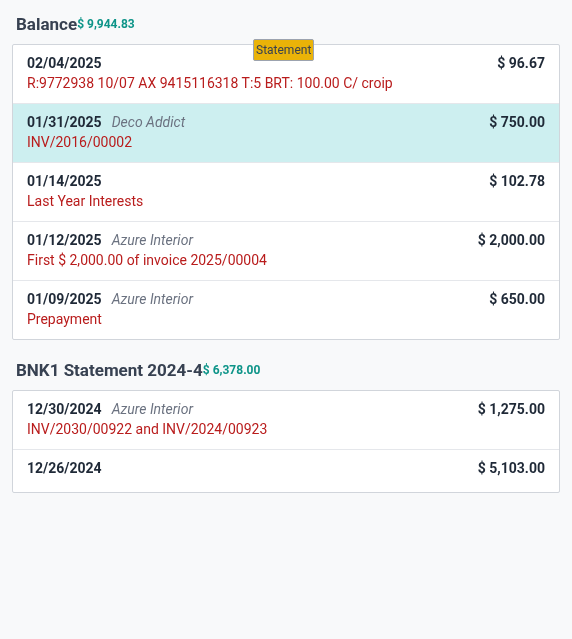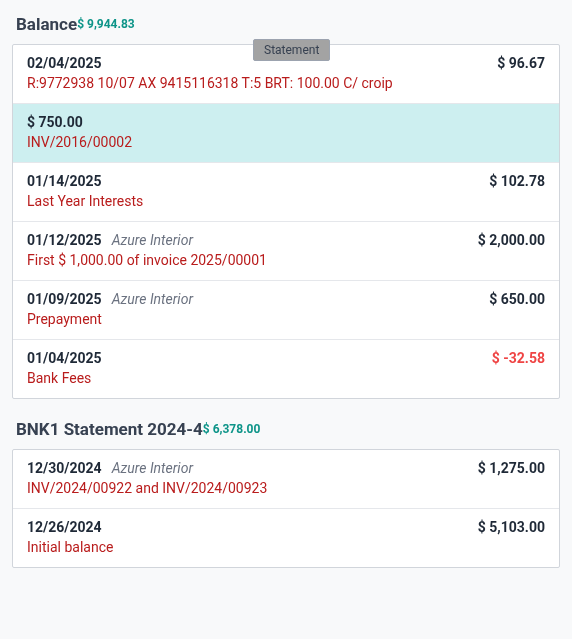--- a/index.html
+++ b/index.html
@@ -12,21 +12,21 @@
 .row{padding:10px 14px 12px;border-bottom:1px solid #e5e7eb;position:relative}
 .row:last-child{border-bottom:none}
 .row-top{display:flex;justify-content:space-between;align-items:baseline;margin-bottom:4px}
 .row-left{display:flex;gap:10px;align-items:flex-start}
 .row-date{font-size:14px;font-weight:700;color:#1f2937}
 .row-partner{font-size:14px;font-style:italic;color:#6b7280}
 .row-amount{font-size:14px;font-weight:700;color:#1f2937}
 .row-amount.neg{color:#ef4444}
 .row-desc{font-size:14px;color:#b91c1c}
 .highlight{background:#cdeff0}
-.tooltip{position:absolute;top:-6px;left:240px;background:#a3a3a3;border:1px solid #9ca3af;color:#374151;font-size:12px;padding:3px 10px;border-radius:2px;z-index:10}
+.tooltip{position:absolute;top:-6px;left:240px;background:#eab308;border:1px solid #9ca3af;color:#374151;font-size:12px;padding:3px 2px;border-radius:2px;z-index:10}
 </style>
 </head>
 <body>
 
 <div id="container">
     <div class="section">
       <div class="header">
         <div class="header-title">Balance</div>
         <div class="header-amount">$ 9,944.83</div>
       </div>
@@ -36,20 +36,24 @@
           <div class="row-top">
             <div class="row-left">
               <span class="row-date">02/04/2025</span>
             </div>
             <span class="row-amount">$ 96.67</span>
           </div>
           <div class="row-desc">R:9772938 10/07 AX 9415116318 T:5 BRT: 100.00 C/ croip</div>
         </div>
         <div class="row highlight">
           <div class="row-top">
+            <div class="row-left">
+              <span class="row-date">01/31/2025</span>
+              <span class="row-partner">Deco Addict</span>
+            </div>
             <span class="row-amount">$ 750.00</span>
           </div>
           <div class="row-desc">INV/2016/00002</div>
         </div>
         <div class="row">
           <div class="row-top">
             <div class="row-left">
               <span class="row-date">01/14/2025</span>
             </div>
             <span class="row-amount">$ 102.78</span>
@@ -57,63 +61,53 @@
           <div class="row-desc">Last Year Interests</div>
         </div>
         <div class="row">
           <div class="row-top">
             <div class="row-left">
               <span class="row-date">01/12/2025</span>
               <span class="row-partner">Azure Interior</span>
             </div>
             <span class="row-amount">$ 2,000.00</span>
           </div>
-          <div class="row-desc">First $ 1,000.00 of invoice 2025/00001</div>
+          <div class="row-desc">First $ 2,000.00 of invoice 2025/00004</div>
         </div>
         <div class="row">
           <div class="row-top">
             <div class="row-left">
               <span class="row-date">01/09/2025</span>
               <span class="row-partner">Azure Interior</span>
             </div>
             <span class="row-amount">$ 650.00</span>
           </div>
           <div class="row-desc">Prepayment</div>
-        </div>
-        <div class="row">
-          <div class="row-top">
-            <div class="row-left">
-              <span class="row-date">01/04/2025</span>
-            </div>
-            <span class="row-amount neg">$ -32.58</span>
-          </div>
-          <div class="row-desc">Bank Fees</div>
         </div>
       </div>
     </div>
     <div class="section">
       <div class="header">
         <div class="header-title">BNK1 Statement 2024-4</div>
         <div class="header-amount">$ 6,378.00</div>
       </div>
       <div class="list">
         <div class="row">
           <div class="row-top">
             <div class="row-left">
               <span class="row-date">12/30/2024</span>
               <span class="row-partner">Azure Interior</span>
             </div>
             <span class="row-amount">$ 1,275.00</span>
           </div>
-          <div class="row-desc">INV/2024/00922 and INV/2024/00923</div>
+          <div class="row-desc">INV/2030/00922 and INV/2024/00923</div>
         </div>
         <div class="row">
           <div class="row-top">
             <div class="row-left">
               <span class="row-date">12/26/2024</span>
             </div>
             <span class="row-amount">$ 5,103.00</span>
           </div>
-          <div class="row-desc">Initial balance</div>
         </div>
       </div>
     </div>
   </div>
 
 </body></html>

